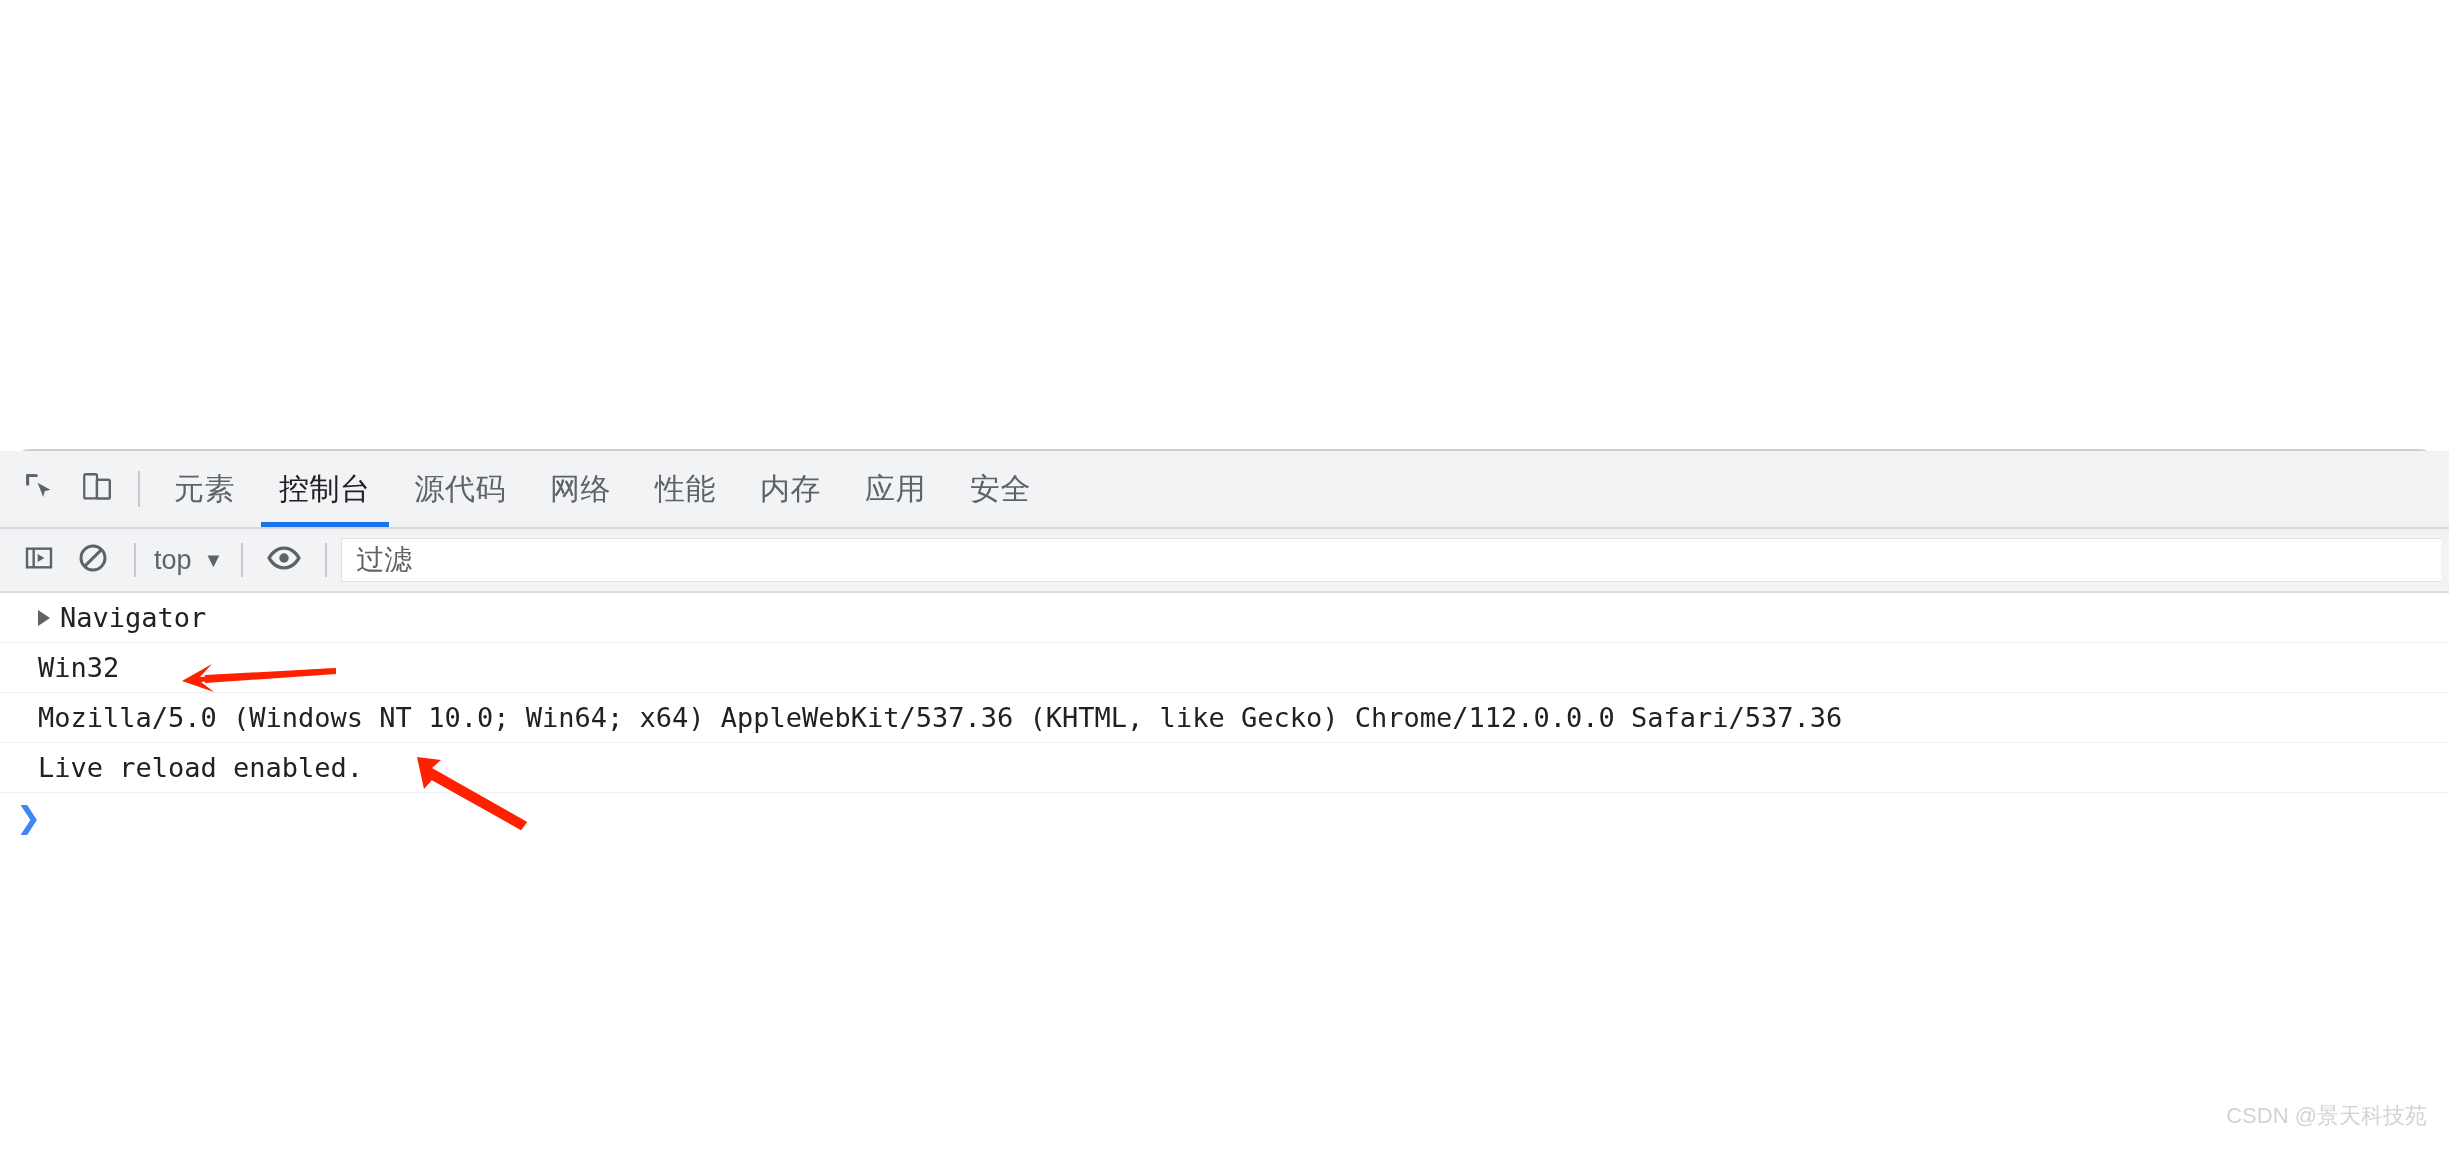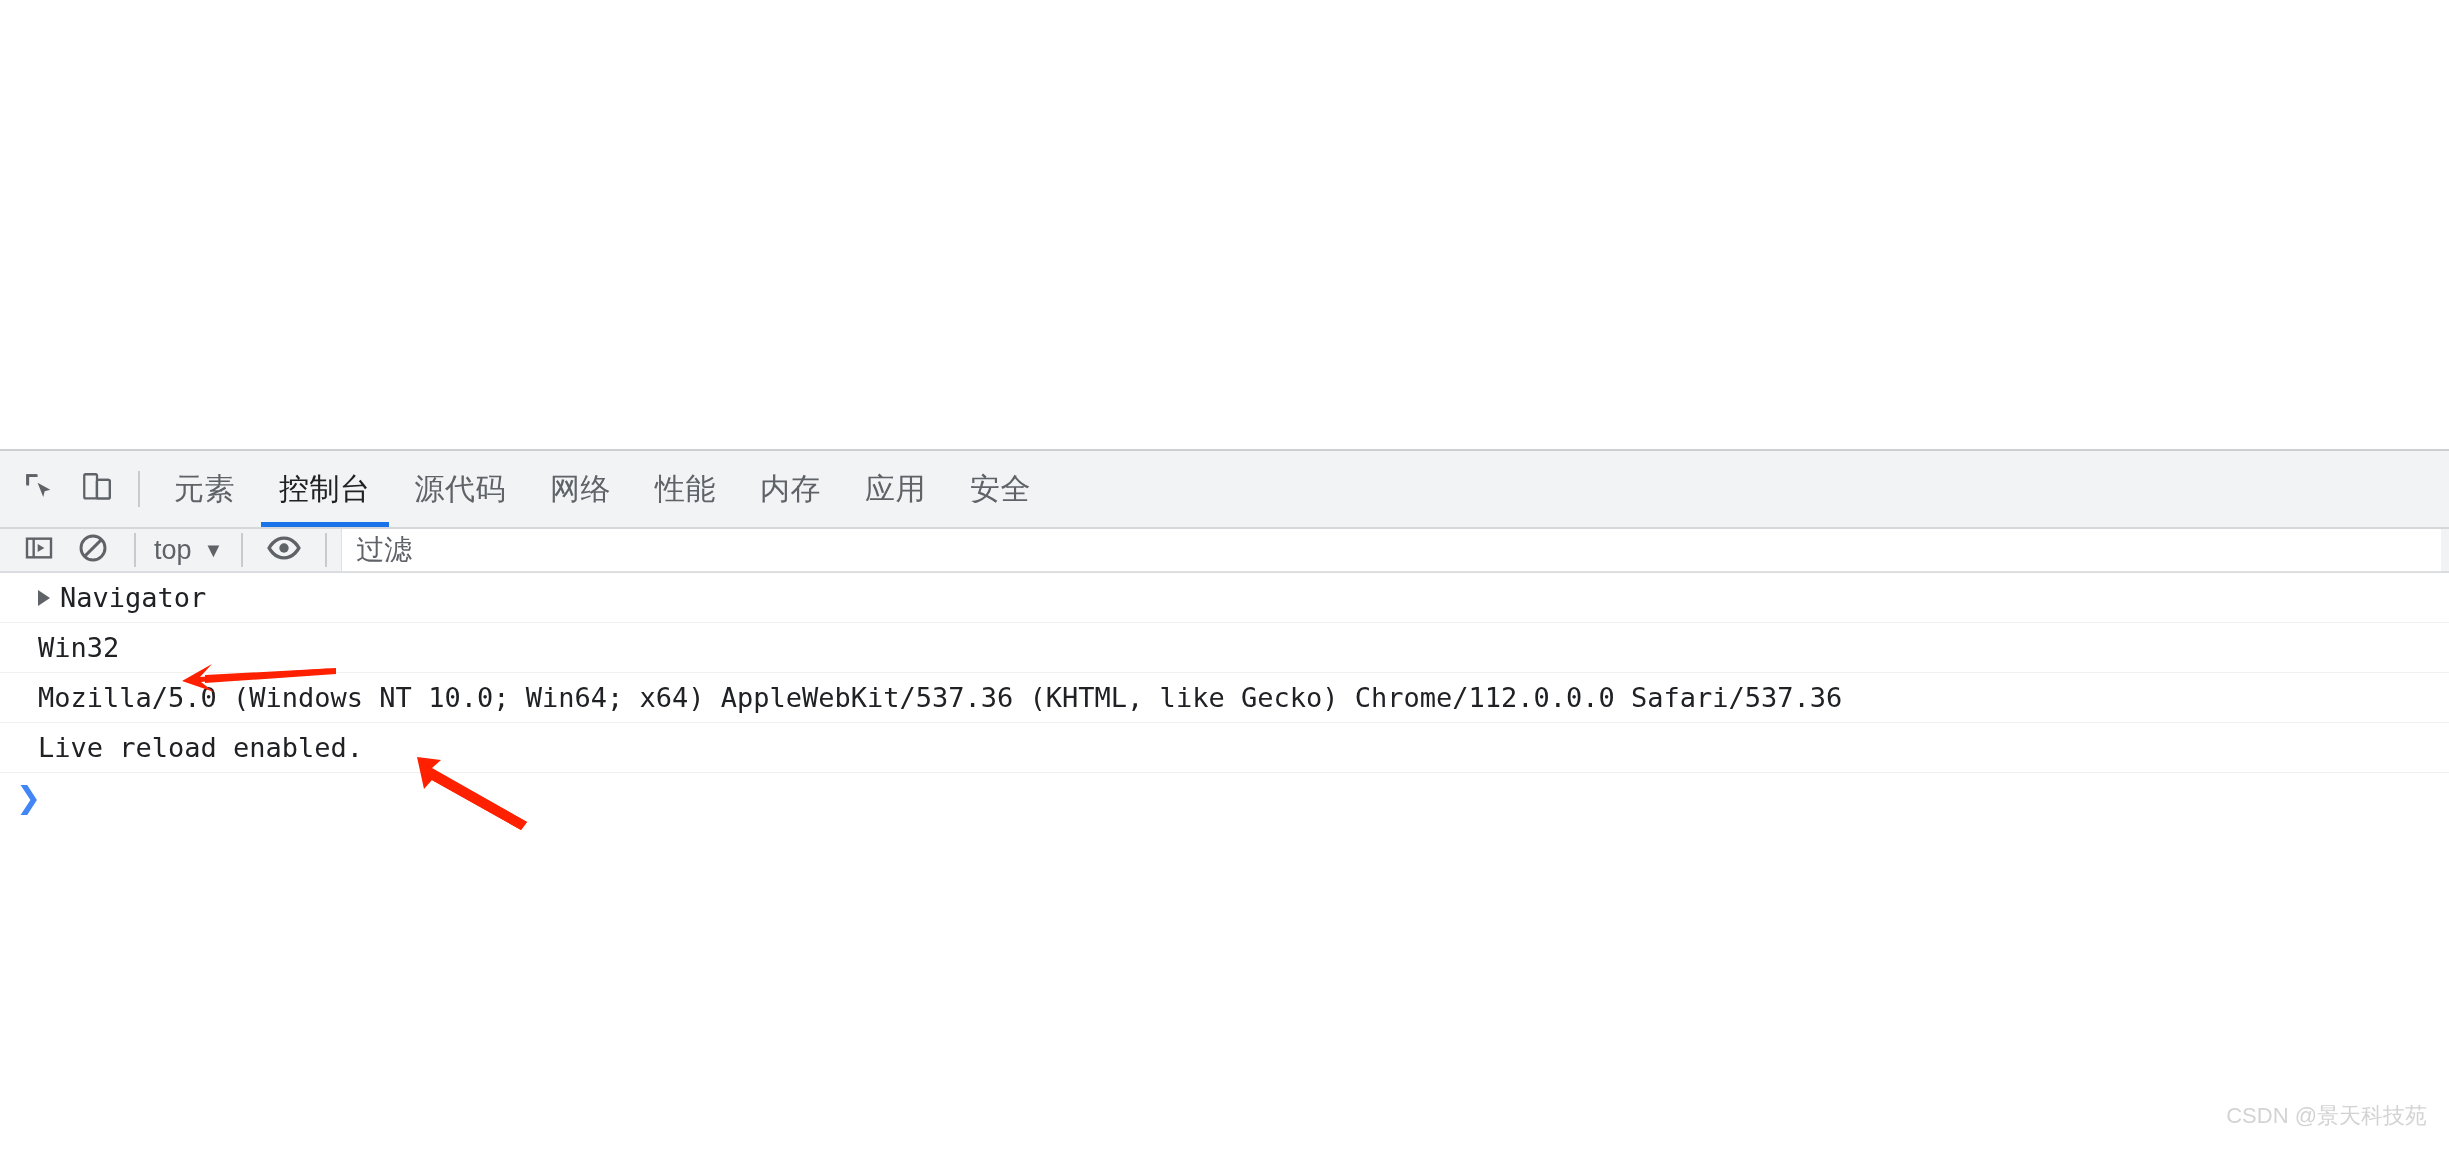--- a/index.html
+++ b/index.html
@@ -30,20 +30,21 @@
     position: absolute;
     left: 0;
     top: 449px;
     width: 2449px;
     height: 700px;
     background: #eab308;
     border-top: 2px solid #cdced2;
     box-sizing: border-box;
     display: flex;
     flex-direction: column;
+    border-radius: 32px;
   }
 
   
   #tabbar {
     height: 78px;
     background: #f1f3f4;
     border-bottom: 2px solid #d6d7da;
     display: flex;
     align-items: stretch;
     flex: 0 0 auto;
@@ -90,21 +91,21 @@
     background: #1a73e8;
   }
   .tab .flask {
     margin-left: 14px;
     display: inline-flex;
     align-items: center;
   }
 
   
   #console-toolbar {
-    height: 44px;
+    height: 64px;
     background: #f1f3f4;
     border-bottom: 2px solid #dadce0;
     display: flex;
     align-items: center;
     flex: 0 0 auto;
     box-sizing: border-box;
   }
   .ct-btn {
     width: 54px;
     height: 54px;

